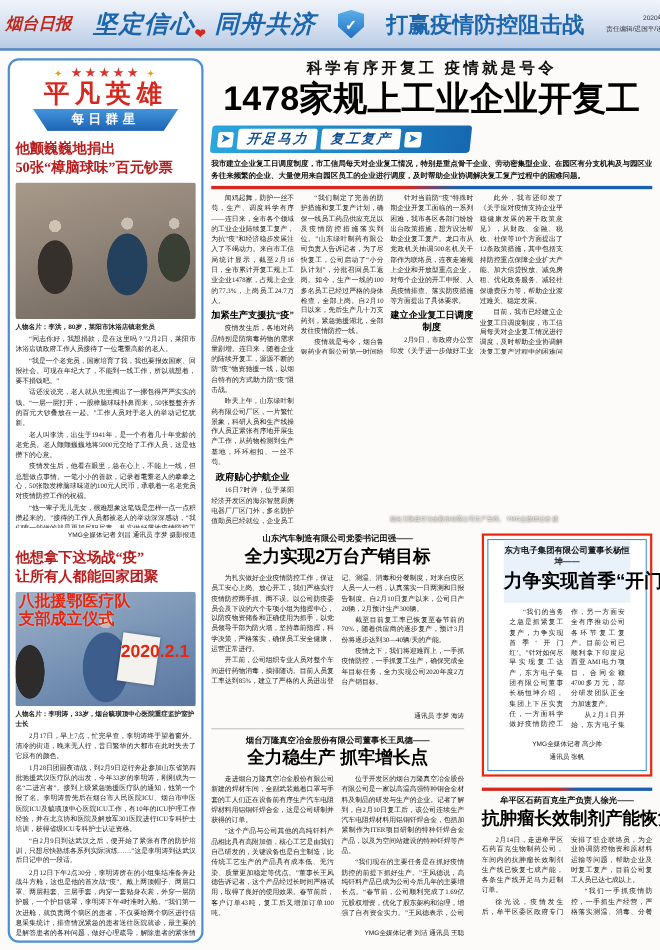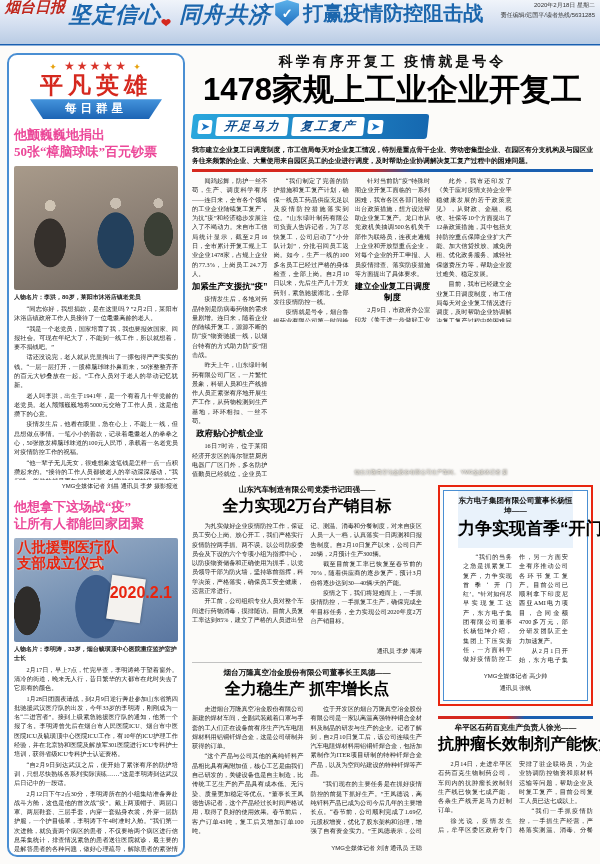--- a/index.html
+++ b/index.html
@@ -1,42 +1,42 @@
 <!DOCTYPE html>
 <html><head>
 <meta charset="utf-8">
 <style>
   * { margin:0; padding:0; box-sizing:border-box; }
   html,body { width:600px; }
   body { font-family:"Liberation Sans", sans-serif; background:#e9e7e3; }
   .page { width:600px; height:864px; background:#fcfbf9; overflow:hidden; position:relative; }
 
   
-  .banner { height:44px; background:linear-gradient(180deg,#f0f4fa 0%,#d4dff0 55%,#b9cce4 100%); display:flex; padding:0 5px; gap:4px; }
+  .banner { height:44px; background:linear-gradient(180deg,#f0f4fa 0%,#d4dff0 55%,#b9cce4 100%); display:flex; align-items:center; padding:0 5px; gap:20px; }
   .logo { color:#c0271d; font-family:"Liberation Serif",serif; font-weight:bold; font-style:italic; font-size:15px; line-height:1; width:60px; flex:none; }
   .slogan { color:#1b66ad; font-weight:900; font-style:italic; font-size:22px; letter-spacing:1px; white-space:nowrap; }
   .slogan .heart { color:#d5281e; font-style:normal; font-size:12px; vertical-align:sub; }
   .shield { width:24px; height:26px; flex:none; background:linear-gradient(180deg,#5cb1ea,#1f6fc0); clip-path:polygon(50% 0,100% 14%,100% 58%,50% 100%,0 58%,0 14%); display:flex; align-items:center; justify-content:center; color:#fff; font-size:13px; font-weight:bold; }
   .campaign { color:#1b66ad; font-weight:900; font-size:20px; white-space:nowrap; }
   .dateblock { margin-left:auto; text-align:right; font-size:6px; color:#333; line-height:1.7; white-space:nowrap; }
   .banner-rule { height:2px; background:#1a5fb0; border-bottom:1px solid #8db1da; }
 
   
   .content { display:flex; gap:7px; padding:7px 7px 0; }
   .left-col { width:178px; flex:none; border:2px solid #4a8fd3; border-radius:10px; padding:4px 5px; height:804px; overflow:hidden; background:#fff; }
   .main-col { flex:1; min-width:0; display:flex; flex-direction:column; }
 
   
   .hero { text-align:center; }
   .hero-stars { font-size:12px; letter-spacing:2px; }
   .hero-stars .red { color:#d8342a; } .hero-stars .gold { color:#e7a20e; font-size:9px; }
   .hero-title { color:#d5281e; font-size:23px; font-weight:900; letter-spacing:5px; line-height:1.05; }
   .hero-ribbon { background:linear-gradient(180deg,#4494dc,#1c64b4); color:#fff; font-weight:bold; font-size:11.5px; letter-spacing:4px; padding:2px 0 3px; margin:2px 16px 0; clip-path:polygon(0 0,100% 0,90% 100%,10% 100%); }
 
-  .lheadline { font-family:"Liberation Serif",serif; font-weight:bold; font-size:13px; color:#ec4899; line-height:1.3; margin:8px 0 5px; }
+  .lheadline { font-family:"Liberation Serif",serif; font-weight:bold; font-size:13px; color:#b91c1c; line-height:1.3; margin:8px 0 5px; }
   .photo { position:relative; overflow:hidden; border-radius:2px; }
   .photo1 { height:124px;
     background:
       radial-gradient(ellipse 26px 40px at 22% 62%, #35302c 0 60%, transparent 62%),
       radial-gradient(ellipse 30px 46px at 62% 60%, #23405c 0 60%, transparent 62%),
       radial-gradient(ellipse 24px 36px at 88% 55%, #3a3f35 0 60%, transparent 62%),
       radial-gradient(circle 9px at 22% 32%, #cfc4b4 0 60%, transparent 62%),
       radial-gradient(circle 9px at 62% 30%, #c9bfb2 0 60%, transparent 62%),
       radial-gradient(circle 8px at 88% 30%, #c9bfb2 0 60%, transparent 62%),
       linear-gradient(165deg,#a89a8a 0%,#8d8176 50%,#6f665d 100%); }

